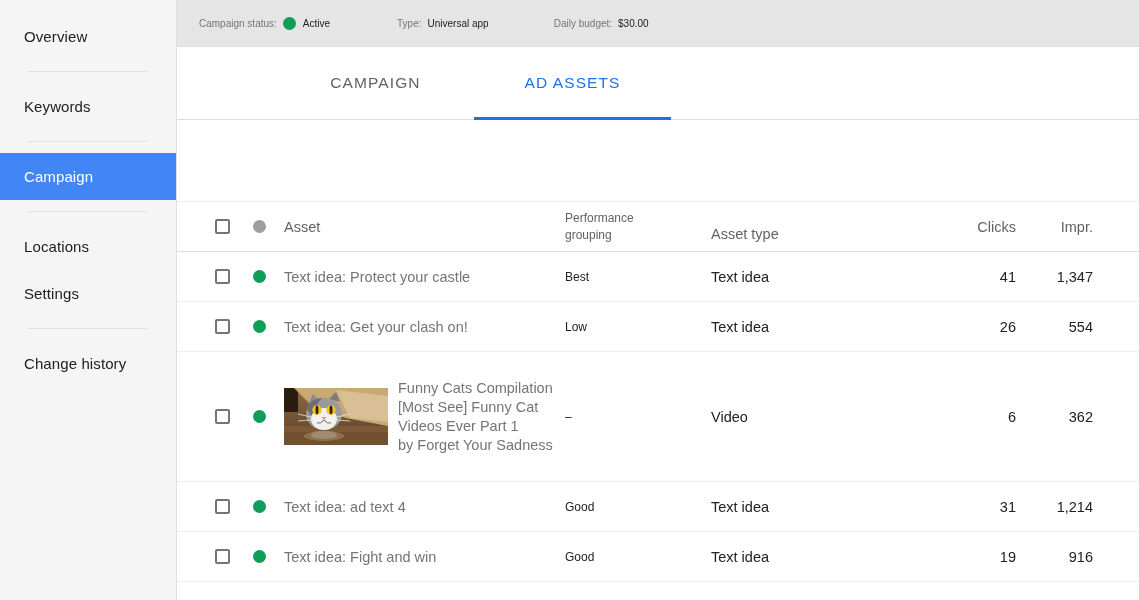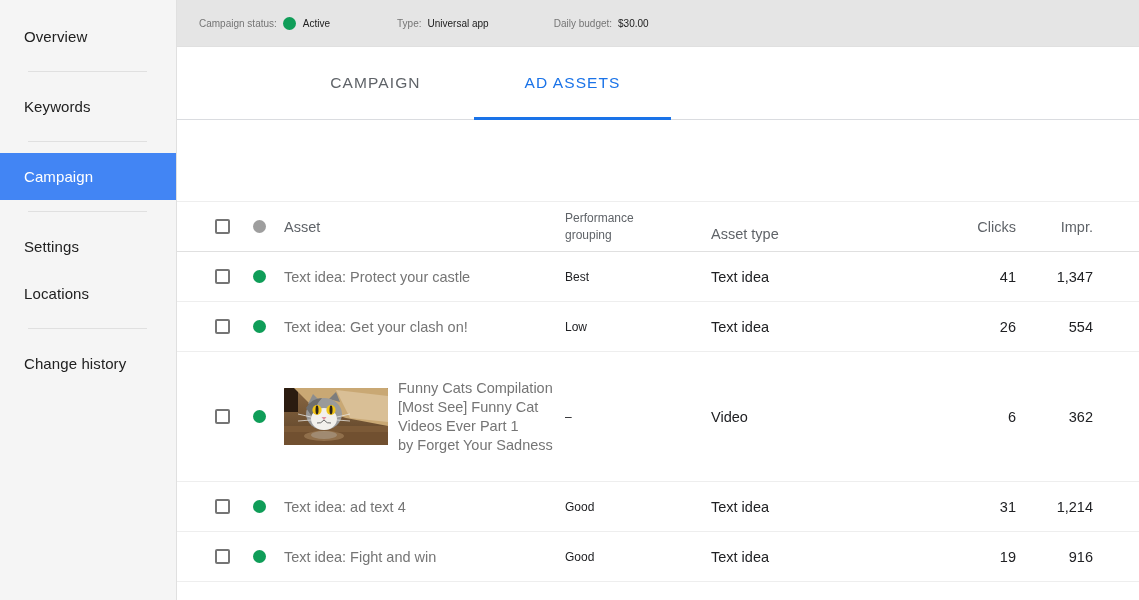--- a/index.html
+++ b/index.html
@@ -294,25 +294,25 @@
       <span>Keywords</span>
     </div>
     <div class="nav-divider"></div>
 
     <div class="nav-item selected">
       <span>Campaign</span>
     </div>
     <div class="nav-divider"></div>
 
     <div class="nav-item">
+      <span>Locations</span>
+    </div>
+
+    <div class="nav-item">
       <span>Settings</span>
-    </div>
-
-    <div class="nav-item">
-      <span>Locations</span>
     </div>
     <div class="nav-divider"></div>
 
     <div class="nav-item">
       <span>Change history</span>
     </div>
   </nav>
 
   <div class="main">
 

